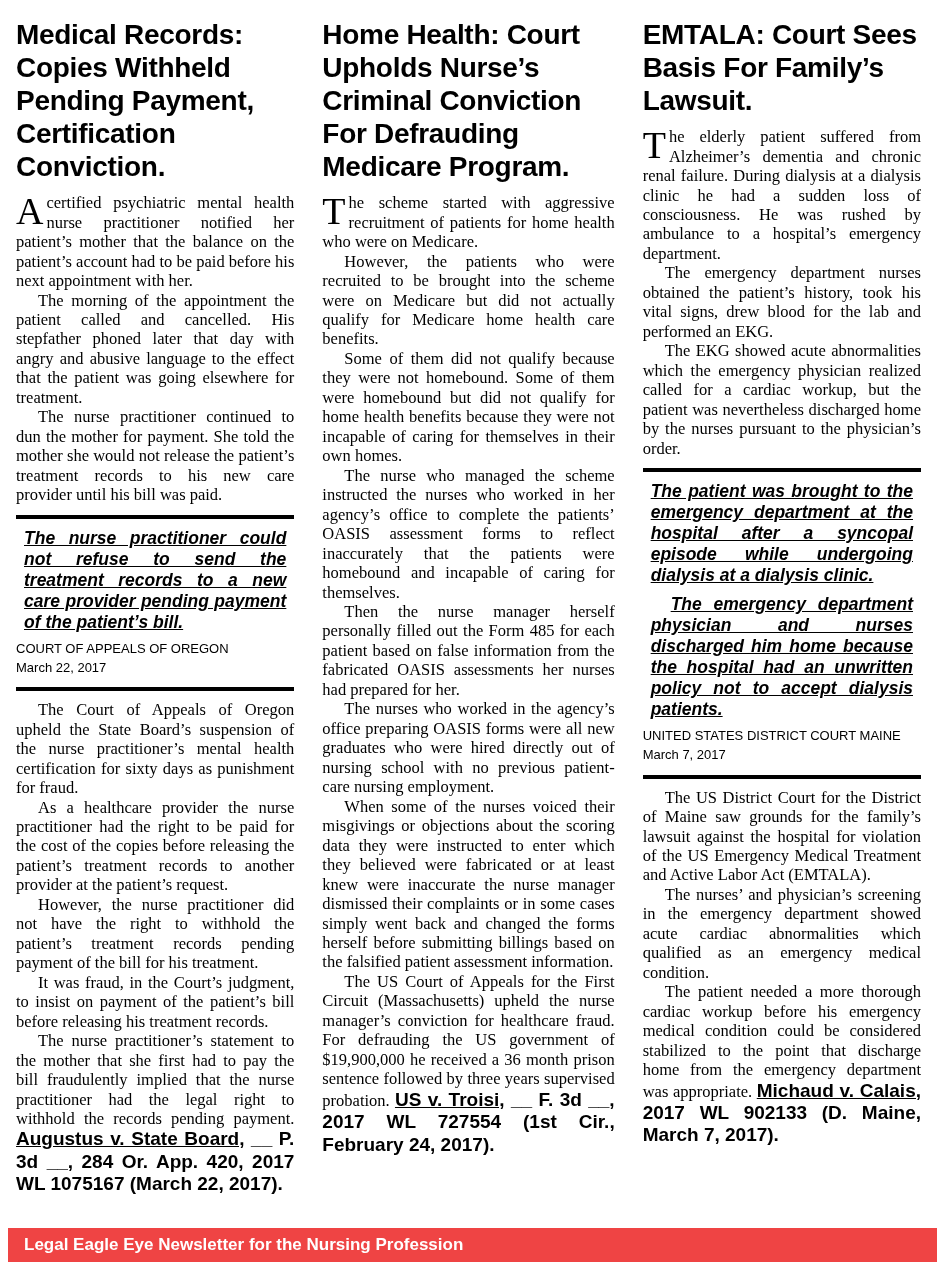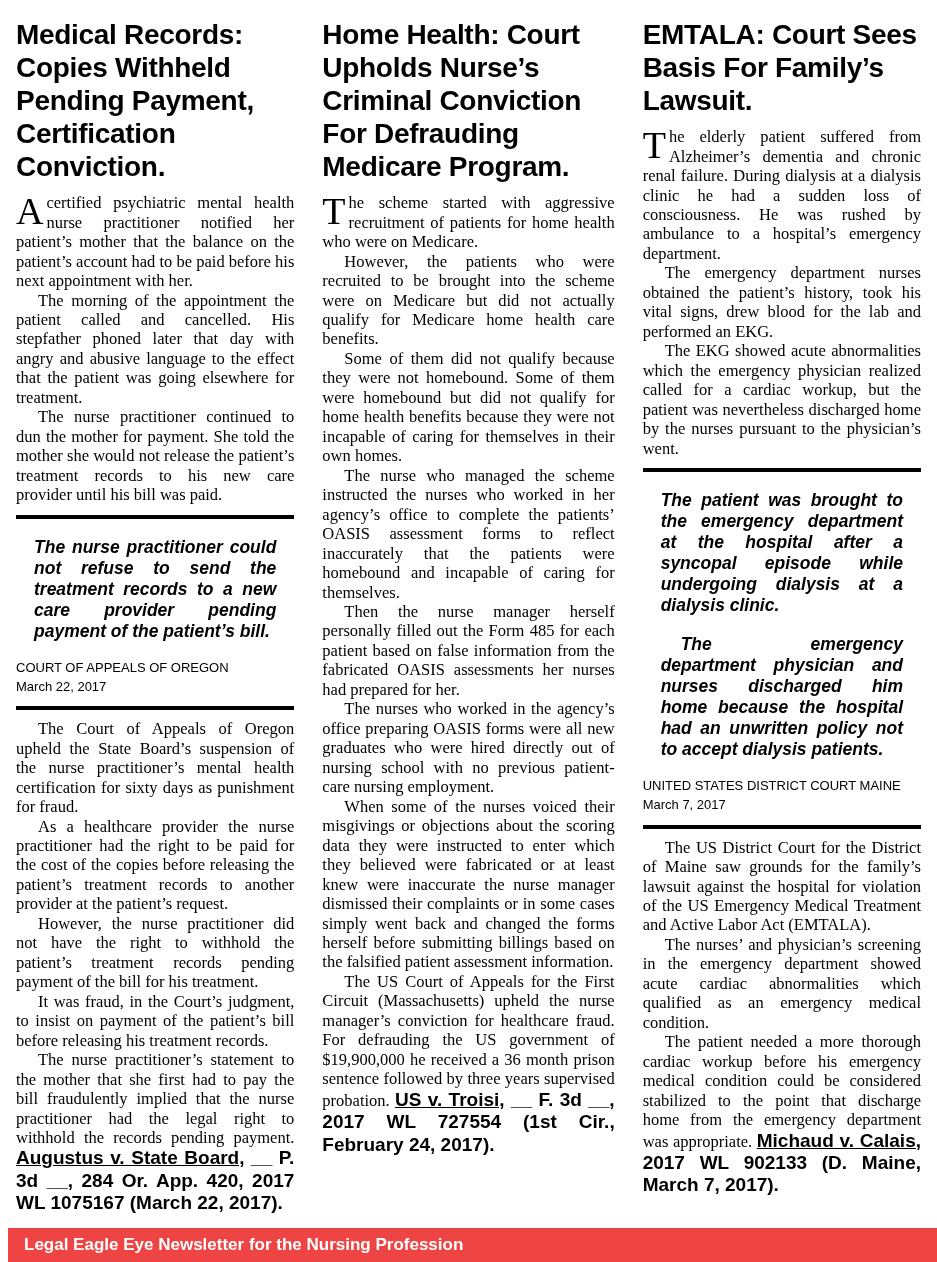--- a/index.html
+++ b/index.html
@@ -72,22 +72,23 @@
   .rule.thin-top {
     margin-top: 10px;
   }
   .pullquote {
     font-family: "Liberation Sans", sans-serif;
     font-weight: bold;
     font-style: italic;
     font-size: 17.5px;
     line-height: 1.2;
     text-align: justify;
-    margin: 18px;
+    margin: 8px;
     text-indent: 0;
+    text-decoration: underline;
   }
   .pullquote.indent {
     text-indent: 20px;
   }
   .court {
     font-family: "Liberation Sans", sans-serif;
     font-size: 13px;
     text-align: left;
     margin: 3px 0 0 0;
     line-height: 1.25;
@@ -166,21 +167,21 @@
 
       <p class="body"><span>The US Court of Appeals for the First Circuit (Massachusetts) upheld the nurse manager’s conviction for healthcare fraud.  For defrauding the US government of $19,900,000 he received a 36 month prison sentence followed by three years supervised probation.  </span><span class="citation cite-underline">US v. Troisi,</span><span class="citation"> __ F. 3d __, 2017 WL 727554 (1st Cir., February 24, 2017).</span></p>
     </div>
 
     <div class="col col-3">
       <h1 class="headline">EMTALA: Court Sees Basis For Family’s Lawsuit.</h1>
 
       <p class="body first dropcap-para"><span class="dropcap">T</span><span>he elderly patient suffered from Alzheimer’s dementia and chronic renal failure.  During dialysis at a dialysis clinic he had a sudden loss of consciousness.  He was rushed by ambulance to a hospital’s emergency department.</span></p>
 
       <p class="body">The emergency department nurses obtained the patient’s history, took his vital signs, drew blood for the lab and performed an EKG.</p>
-      <p class="body">The EKG showed acute abnormalities which the emergency physician realized called for a cardiac workup, but the patient was nevertheless discharged home by the nurses pursuant to the physician’s went.</p>
+      <p class="body">The EKG showed acute abnormalities which the emergency physician realized called for a cardiac workup, but the patient was nevertheless discharged home by the nurses pursuant to the physician’s order.</p>
 
       <div class="rule thin-top"></div>
 
       <p class="pullquote">The patient was brought to the emergency department at the hospital after a syncopal episode while undergoing dialysis at a dialysis clinic.</p>
       <p class="pullquote indent">The emergency department physician and nurses discharged him home because the hospital had an unwritten policy not to accept dialysis patients.</p>
       <p class="court">UNITED STATES DISTRICT COURT MAINE</p>
       <p class="court">March 7, 2017</p>
 
       <div class="rule"></div>
 

